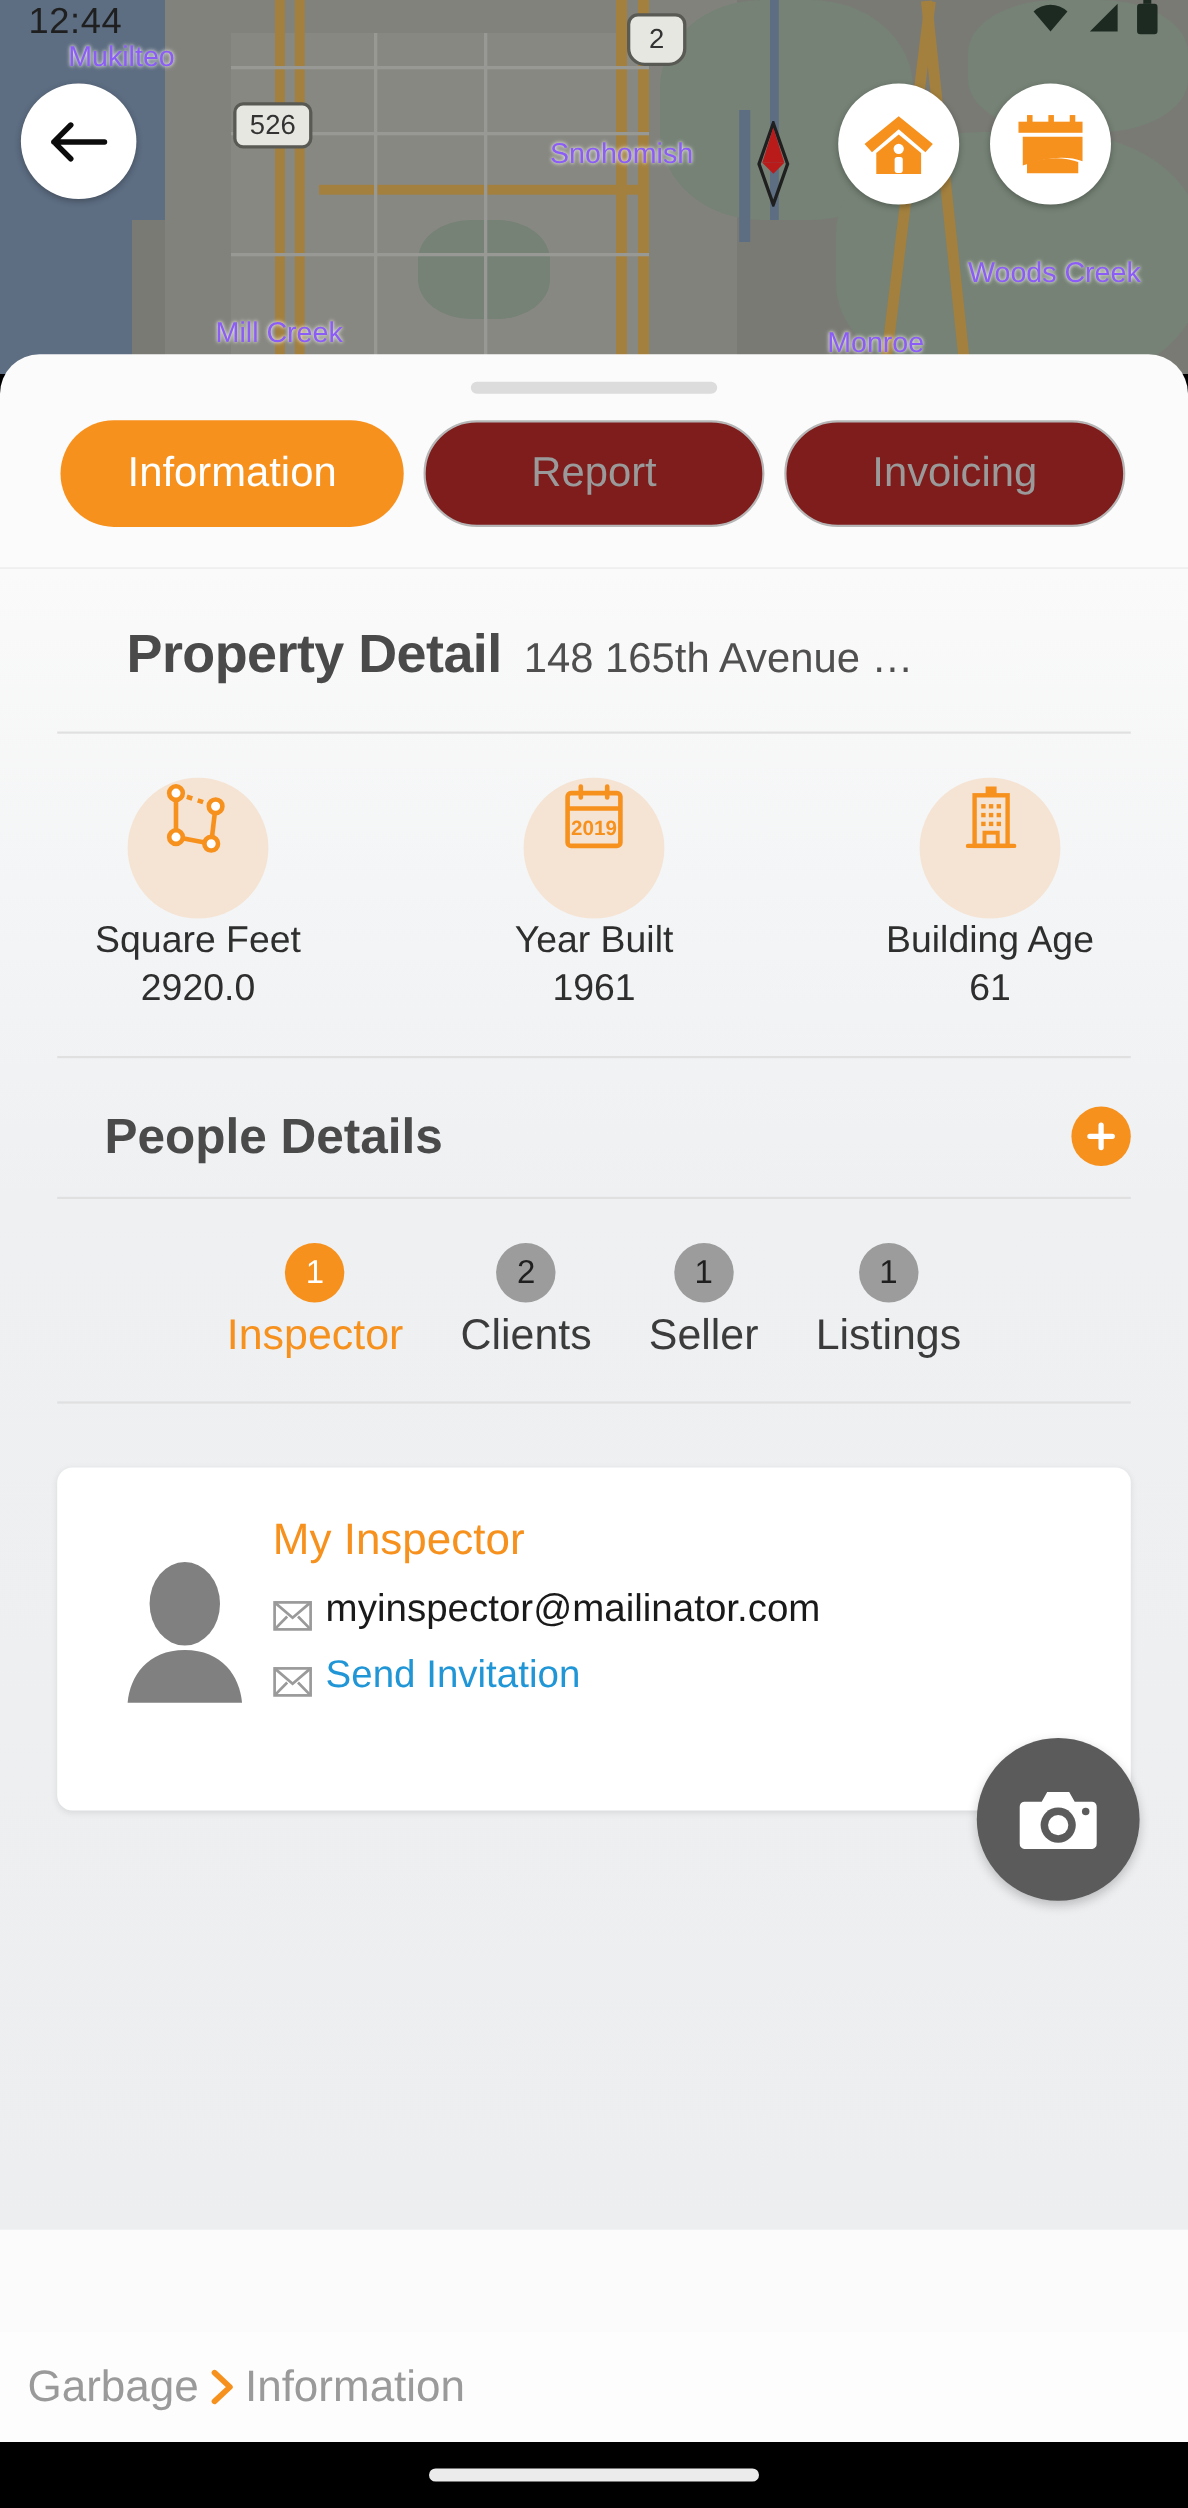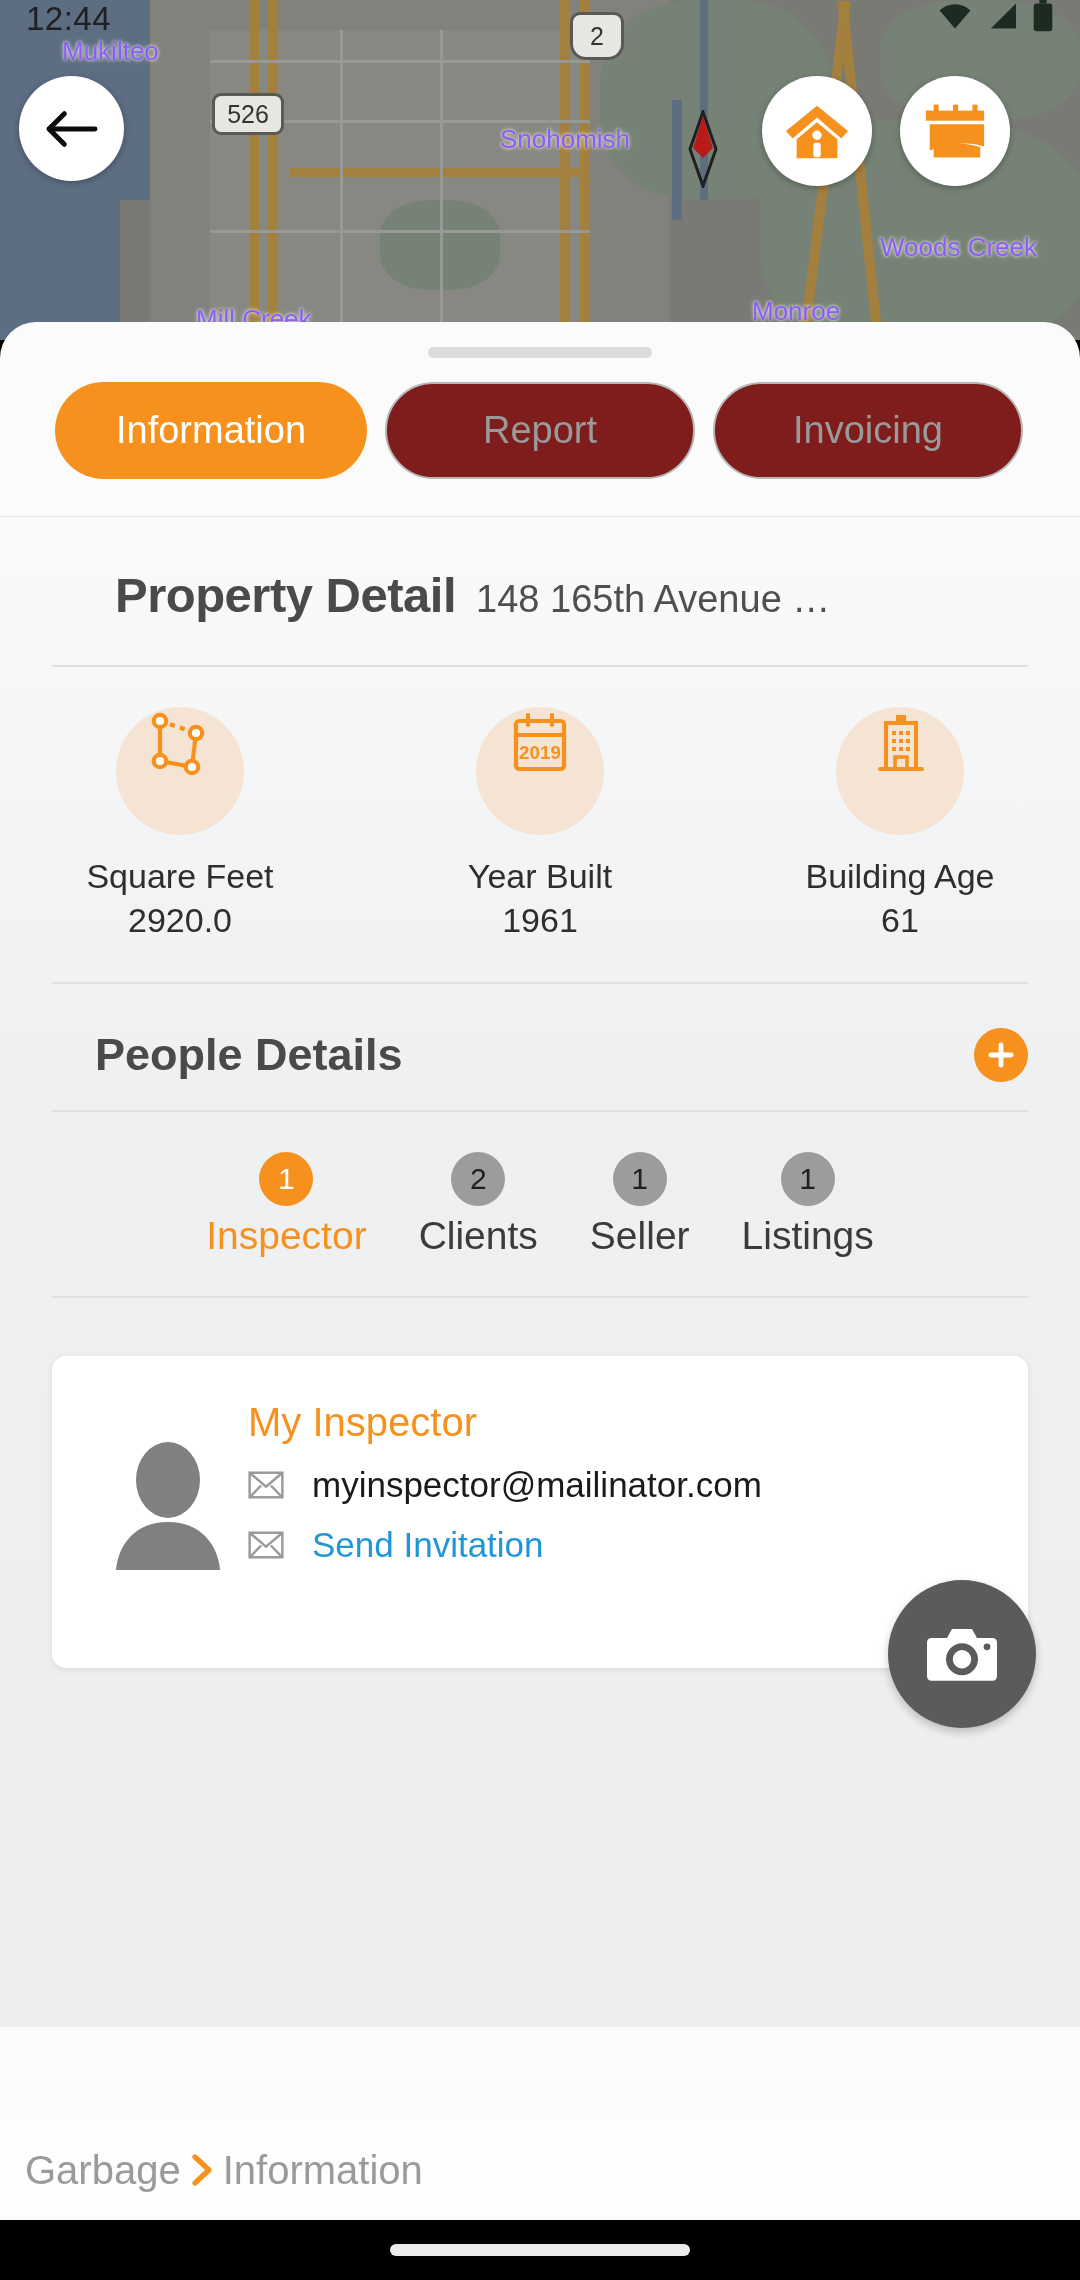--- a/index.html
+++ b/index.html
@@ -102,21 +102,21 @@
 
   .hrule{ height:2px; background:#e0e0e0; margin:42px 52px 0 52px; }
 
   
   #stats-row{ display:flex; padding:40px 0 0 0; }
   .stat{ flex:1; display:flex; flex-direction:column; align-items:center; }
   .stat-icon-wrap{
     width:128px; height:128px; border-radius:50%;
     background:#f5e4d4; display:flex; justify-content:center;
   }
-  .stat-label{ font-size:34px; color:#2e2e2e; margin-top:22px; }
+  .stat-label{ font-size:34px; color:#2e2e2e; }
   .stat-value{ font-size:34px; color:#2e2e2e; margin-top:5px; }
 
   
   #people-header{
     display:flex; align-items:center; justify-content:space-between;
     padding:44px 52px 0 95px;
   }
   #people-title{ font-size:45px; font-weight:bold; color:#4a4a4a; }
   #add-person-button{
     width:54px; height:54px; border-radius:50%; background:#F7911E;
@@ -141,21 +141,21 @@
 
   
   #person-card{
     margin:58px 52px 0 52px; background:#fff; border-radius:14px;
     box-shadow:0 2px 7px rgba(0,0,0,0.09);
     display:flex; padding:34px 36px 44px 36px; min-height:312px;
   }
   #avatar-wrap{ width:160px; flex:none; display:flex; align-items:center; justify-content:center; }
   #card-body{ flex:1; padding-top:10px; }
   #card-title{ font-size:40px; color:#F7911E; margin:0 0 16px 0; }
-  .card-line{ display:flex; align-items:center; gap:28px; margin-top:20px; }
+  .card-line{ display:flex; align-items:flex-end; gap:12px; margin-top:20px; }
   .card-line-text{ font-size:35px; color:#1a1a1a; }
   .card-line-text.link{ color:#2196d6; }
 
   
   #camera-fab{
     position:absolute; right:44px; top:1580px;
     width:148px; height:148px; border-radius:50%;
     background:#5b5b5b; display:flex; align-items:center; justify-content:center;
     box-shadow:0 4px 10px rgba(0,0,0,0.22); z-index:30;
   }
@@ -209,21 +209,21 @@
     <path d="M17 6 L27 38 L7 38 Z" fill="#fa0b0b"></path>
     <path d="M7 38 L27 38 L17 48 Z" fill="#fa0b0b"></path>
   </svg>
 
   <div id="map-dim"></div>
 </div>
 
 <div style="position:absolute;left:0;top:0;width:1080px;height:340px;z-index:6;pointer-events:none;">
   <div class="map-label" style="left:62px;top:36px;">Mukilteo</div>
   <div class="map-label" style="left:500px;top:124px;">Snohomish</div>
-  <div class="map-label" style="left:196px;top:304px;">Mill Creek</div>
+  <div class="map-label" style="left:196px;top:287px;">Mill Creek</div>
   <div class="map-label" style="left:752px;top:296px;">Monroe</div>
   <div class="map-label" style="left:880px;top:232px;">Woods Creek</div>
   <div class="shield" style="left:212px;top:93px;width:72px;height:42px;">526</div>
   <div class="shield us" style="left:570px;top:12px;width:54px;height:48px;">2</div>
 </div>
 
 <div id="status-bar">
   <div id="status-time">12:44</div>
   <div id="status-icons">
     <svg width="34" height="28" viewBox="0 0 24 20">

